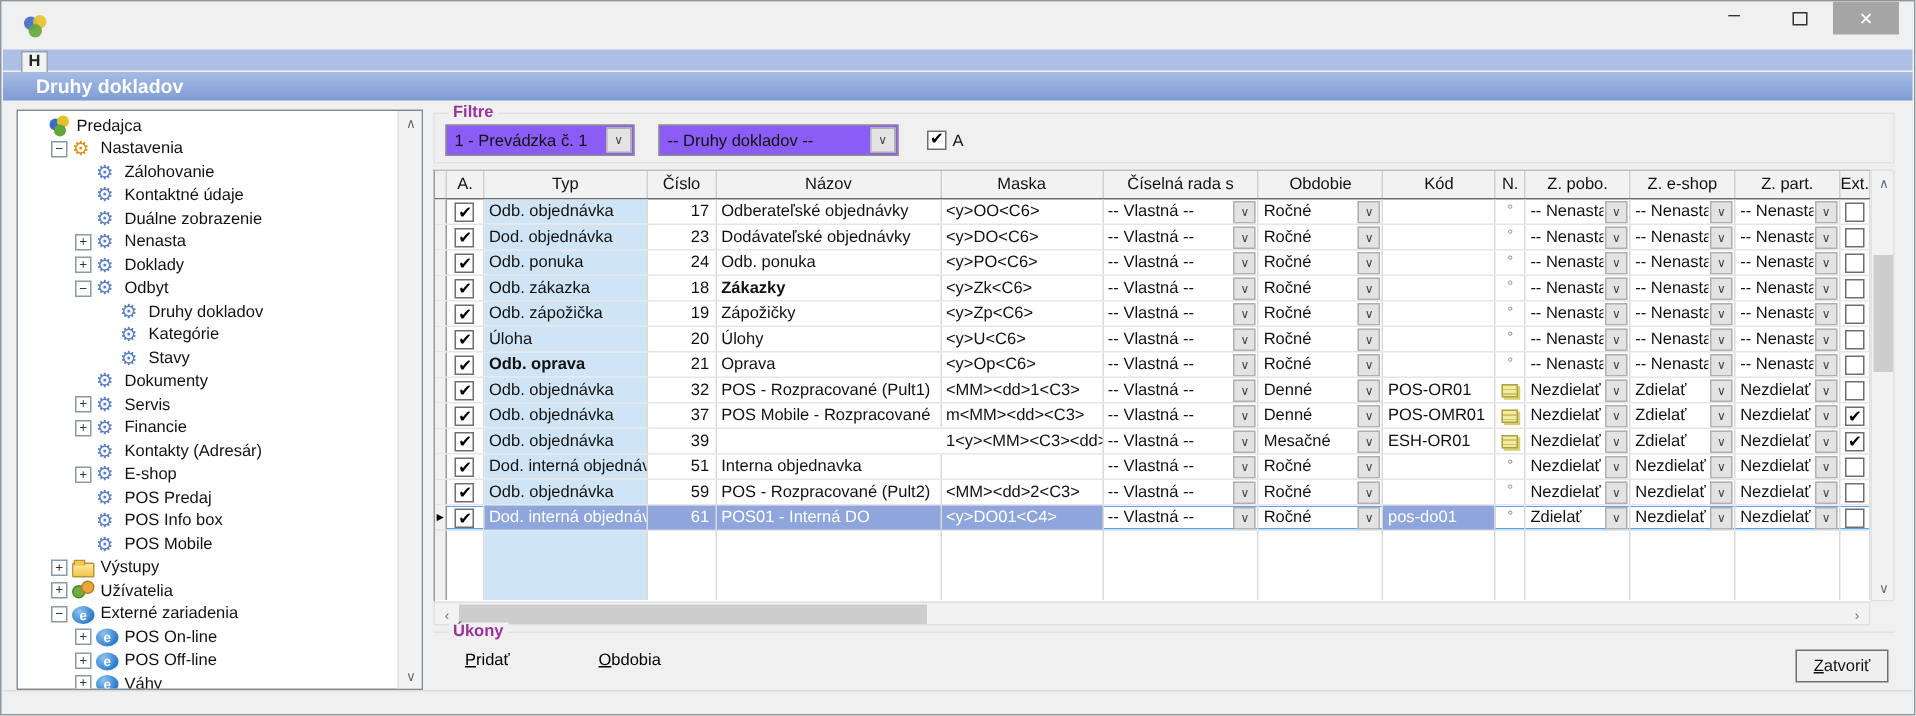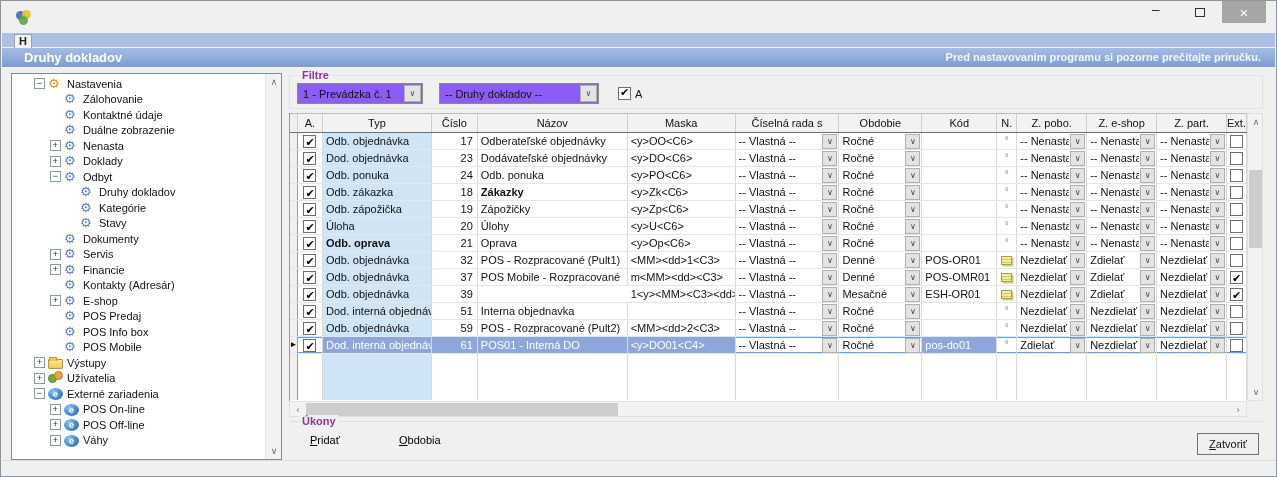--- a/index.html
+++ b/index.html
@@ -121,25 +121,33 @@
       <div class="win-btn closeb">
           <span>×</span>
         </div>
     </div>
   </div>
 
   <div class="bluestrip"></div>
   <div class="htab">H</div>
   <div class="pagehdr">
     <span class="ph-title">Druhy dokladov</span>
-    <span class="ph-notice">Pred nastavovanim programu si pozorne prečitajte priručku.</span>
   </div>
 
   <div class="treepanel">
     <div class="treeinner" id="tree">
+        <div class="titem" style="padding-left: 6px;">
+          <div class="texp none"></div>
+          <div class="ticon ic-app">
+            <i class="d1"></i>
+            <i class="d2"></i>
+            <i class="d3"></i>
+          </div>
+          <div class="tlabel">Predajca</div>
+        </div>
         <div class="titem" style="padding-left: 22px;">
           <div class="texp">−</div>
           <div class="ticon ic-gear orange">⚙</div>
           <div class="tlabel">Nastavenia</div>
         </div>
         <div class="titem" style="padding-left: 38px;">
           <div class="texp none"></div>
           <div class="ticon ic-gear blue">⚙</div>
           <div class="tlabel">Zálohovanie</div>
         </div>

